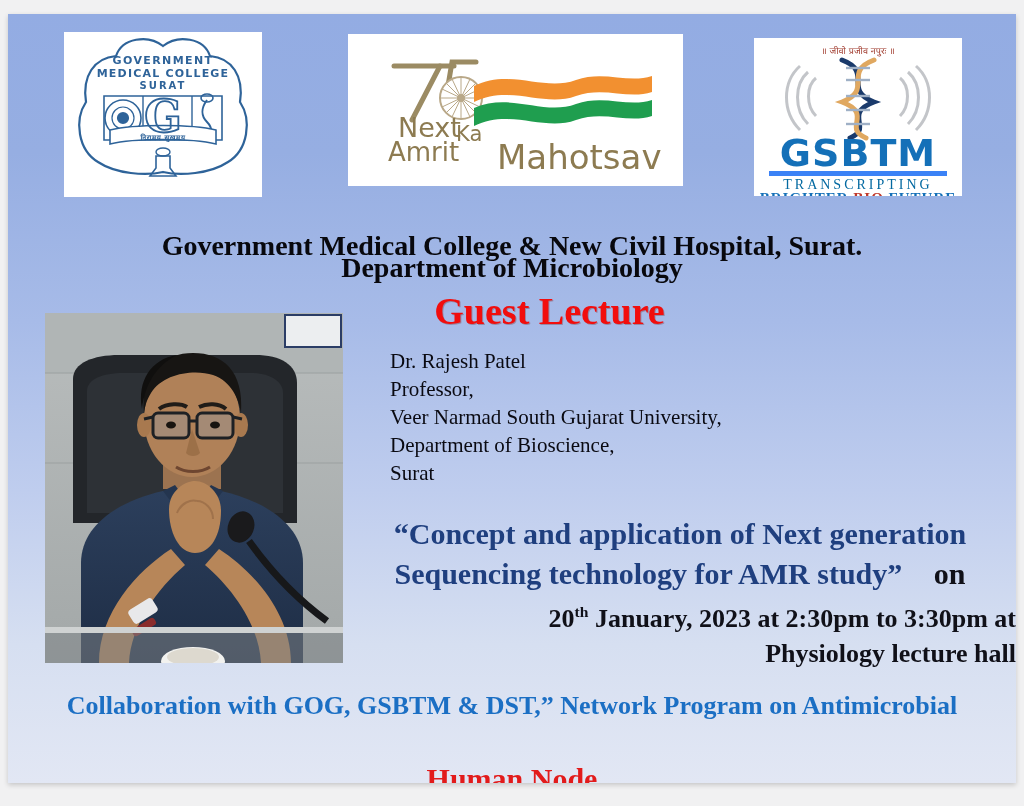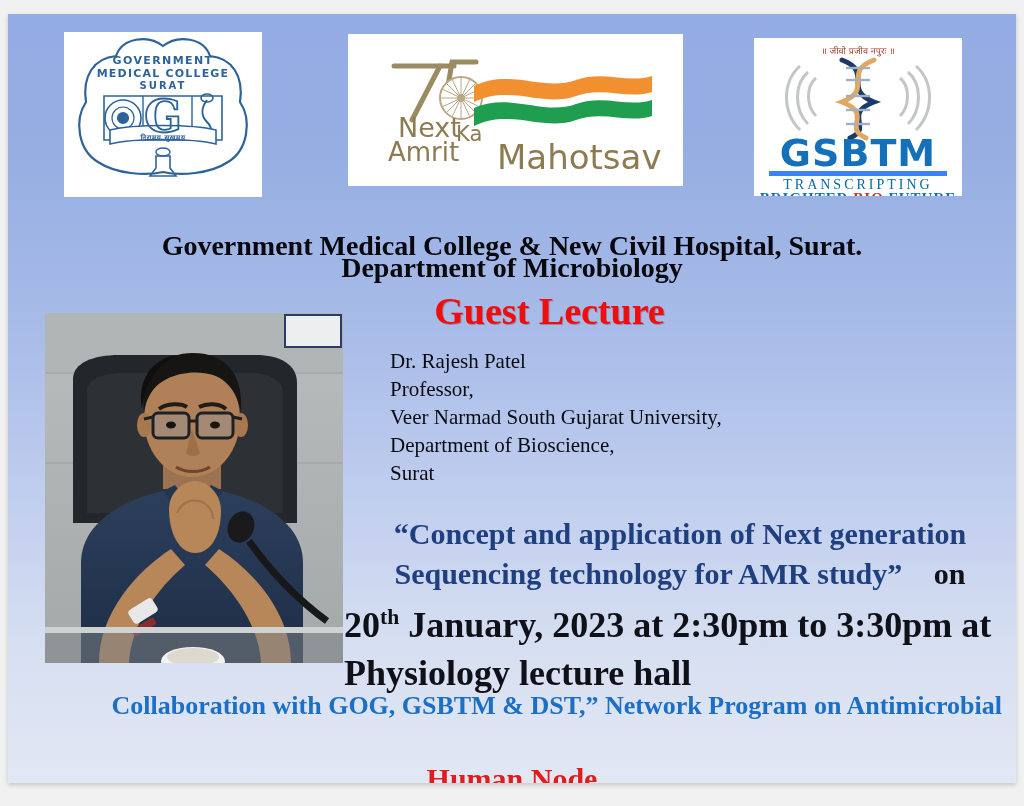--- a/index.html
+++ b/index.html
@@ -161,33 +161,33 @@
     text-align: center;
   }
   #lecture-title .blk { color: #101018; margin-left: 12px; }
 
   #when-where {
     position: absolute;
     left: 336px; top: 588px;
     width: 672px;
     font-family: "Liberation Serif", serif;
     font-weight: bold;
-    font-size: 36px;
+    font-size: 26px;
     color: #101018;
     line-height: 1.33;
-    text-align: left;
+    text-align: right;
   }
   #when-where sup { font-size: 0.6em; }
 
   
   #collab {
     position: absolute;
     left: 14px; top: 674px;
     width: 980px;
-    text-align: right;
+    text-align: center;
     font-family: "Liberation Serif", serif;
     font-weight: bold;
     font-size: 26px;
     color: #1b6fc4;
     line-height: 1.38;
   }
   #human-node {
     position: absolute;
     left: 0; top: 748px;
     width: 100%;

